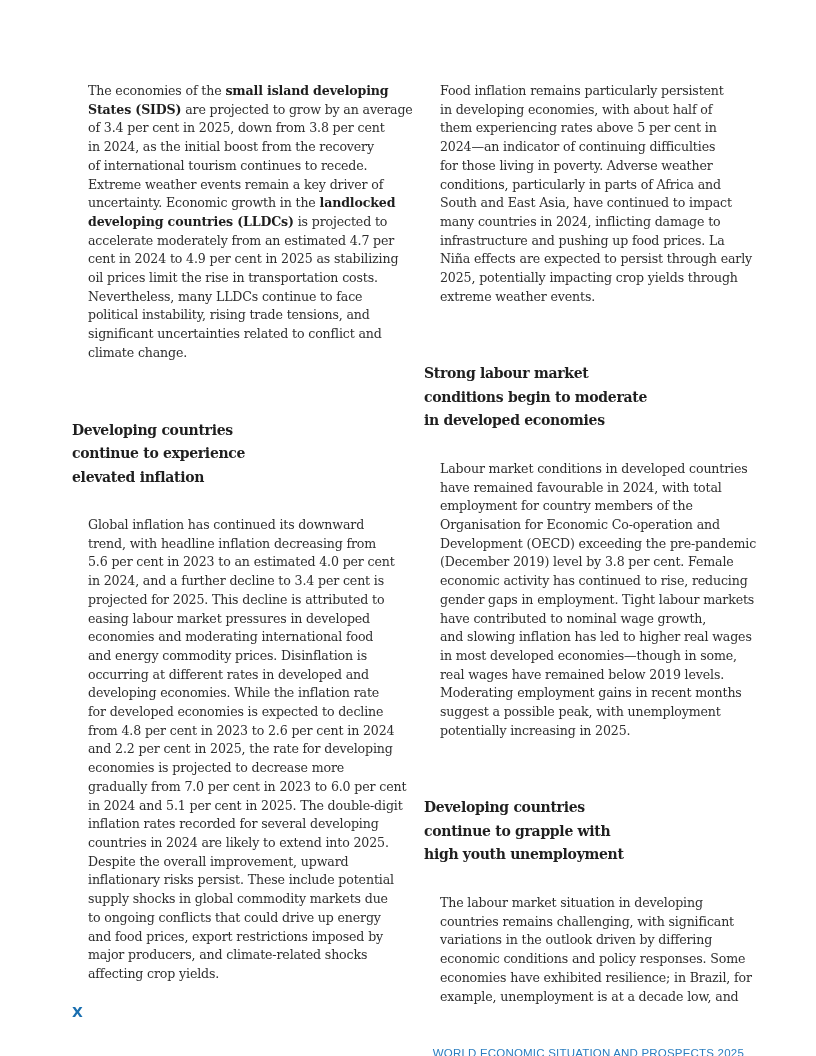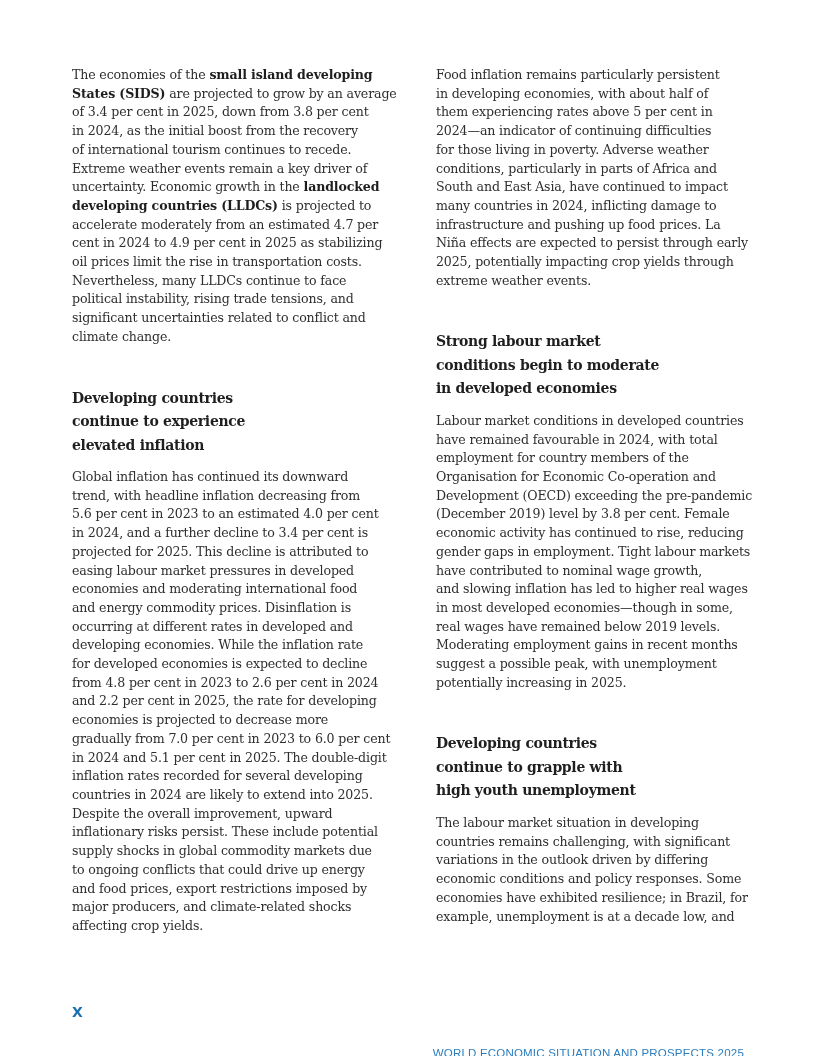--- a/index.html
+++ b/index.html
@@ -14,23 +14,23 @@
       overflow: hidden;
       font-family: "DejaVu Serif", "Liberation Serif", serif;
       color: #2b2b2b;
     }
     .column {
       position: absolute;
       top: 66px;
       width: 330px;
     }
     .col-left { left: 72px; }
-    .col-right { left: 436px; }
+    .col-right { left: 424px; }
     .para {
-      margin: 0;
+      margin: 16px;
       font-family: "DejaVu Serif", "Liberation Serif", serif;
       font-size: 12.6px;
       line-height: 18.7px;
       color: #2e2e2e;
       letter-spacing: -0.15px;
     }
     .para b {
       font-weight: bold;
       color: #1e1e1e;
     }

